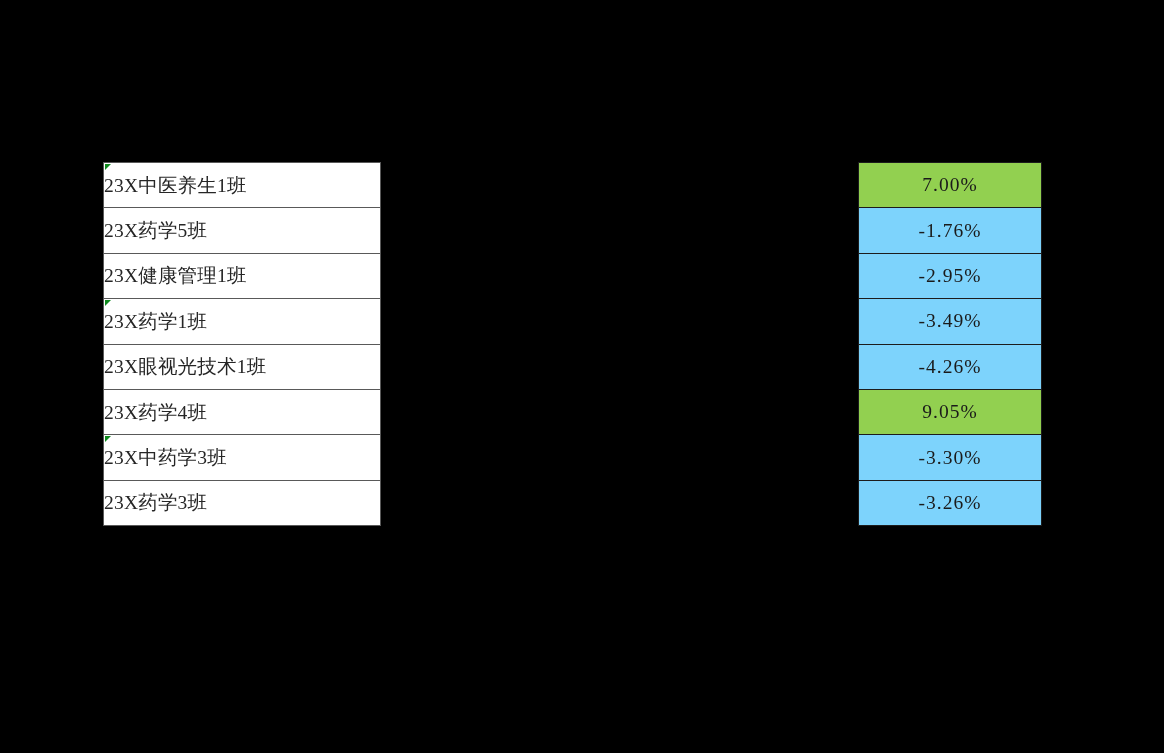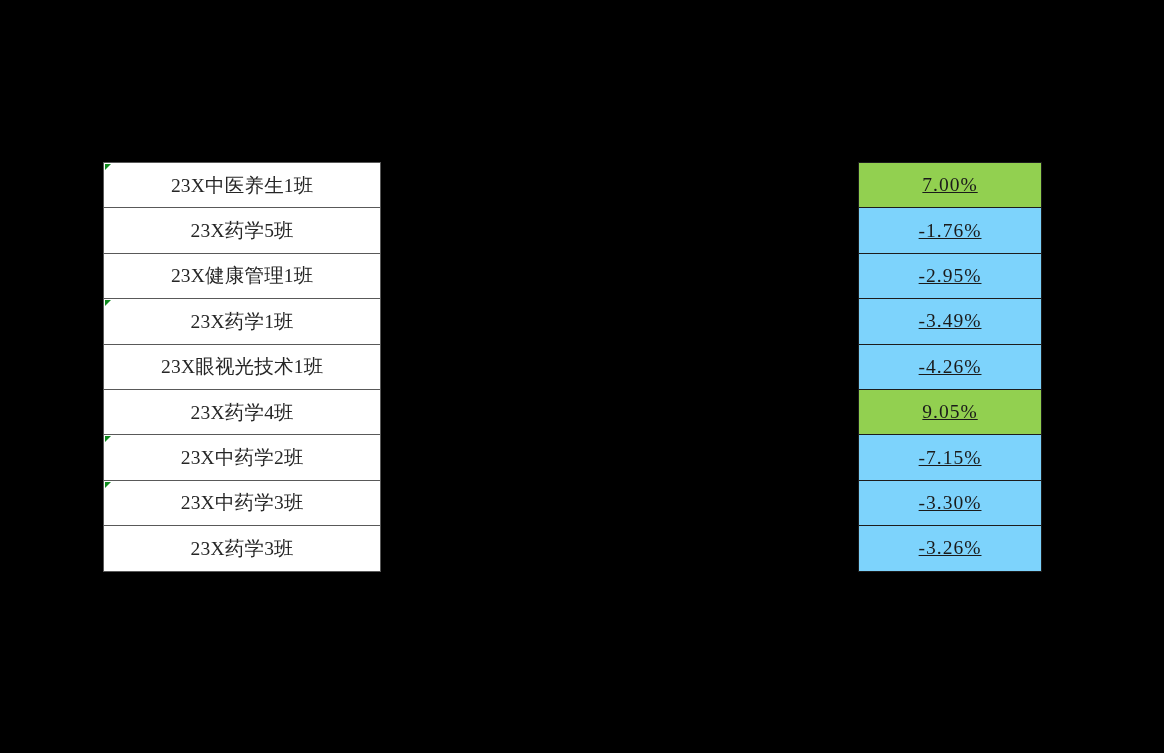--- a/index.html
+++ b/index.html
@@ -41,21 +41,21 @@
     padding: 0;
     margin: 0;
     vertical-align: middle;
   }
 
   
   .col-class {
     width: 270px;
     background: #FFFFFF;
     color: #262626;
-    text-align: center;
+    text-align: left;
     font-size: 19.5px;
     letter-spacing: 0.2px;
     border-top: 1px solid #595959;
     border-bottom: 1px solid #595959;
     border-left: 1px solid #595959;
     border-right: 1px solid #595959;
     position: relative;
     white-space: nowrap;
   }
 
@@ -83,21 +83,20 @@
     width: 178px;
     text-align: center;
     font-size: 19.5px;
     color: #1A1A1A;
     border-top: 1px solid #1C1C1C;
     border-bottom: 1px solid #1C1C1C;
     border-left: 1px solid #1C1C1C;
     border-right: 1px solid #1C1C1C;
     white-space: nowrap;
     letter-spacing: 1px;
-    text-decoration: underline;
   }
 
   .pct-up   { background: #92D050; }
   .pct-down { background: #7dd3fc; }
 </style>
 </head>
 <body>
 
 <div id="sheet-area">
   <table id="grade-table">
@@ -126,25 +125,20 @@
           <td class="col-class">23X眼视光技术1班</td>
           <td class="col-gap"></td>
           <td class="col-pct pct-down">-4.26%</td>
         </tr>
         <tr>
           <td class="col-class">23X药学4班</td>
           <td class="col-gap"></td>
           <td class="col-pct pct-up">9.05%</td>
         </tr>
         <tr>
-          <td class="col-class flagged">23X中药学2班</td>
-          <td class="col-gap"></td>
-          <td class="col-pct pct-down">-7.15%</td>
-        </tr>
-        <tr>
           <td class="col-class flagged">23X中药学3班</td>
           <td class="col-gap"></td>
           <td class="col-pct pct-down">-3.30%</td>
         </tr>
         <tr>
           <td class="col-class">23X药学3班</td>
           <td class="col-gap"></td>
           <td class="col-pct pct-down">-3.26%</td>
         </tr>
       </tbody>

